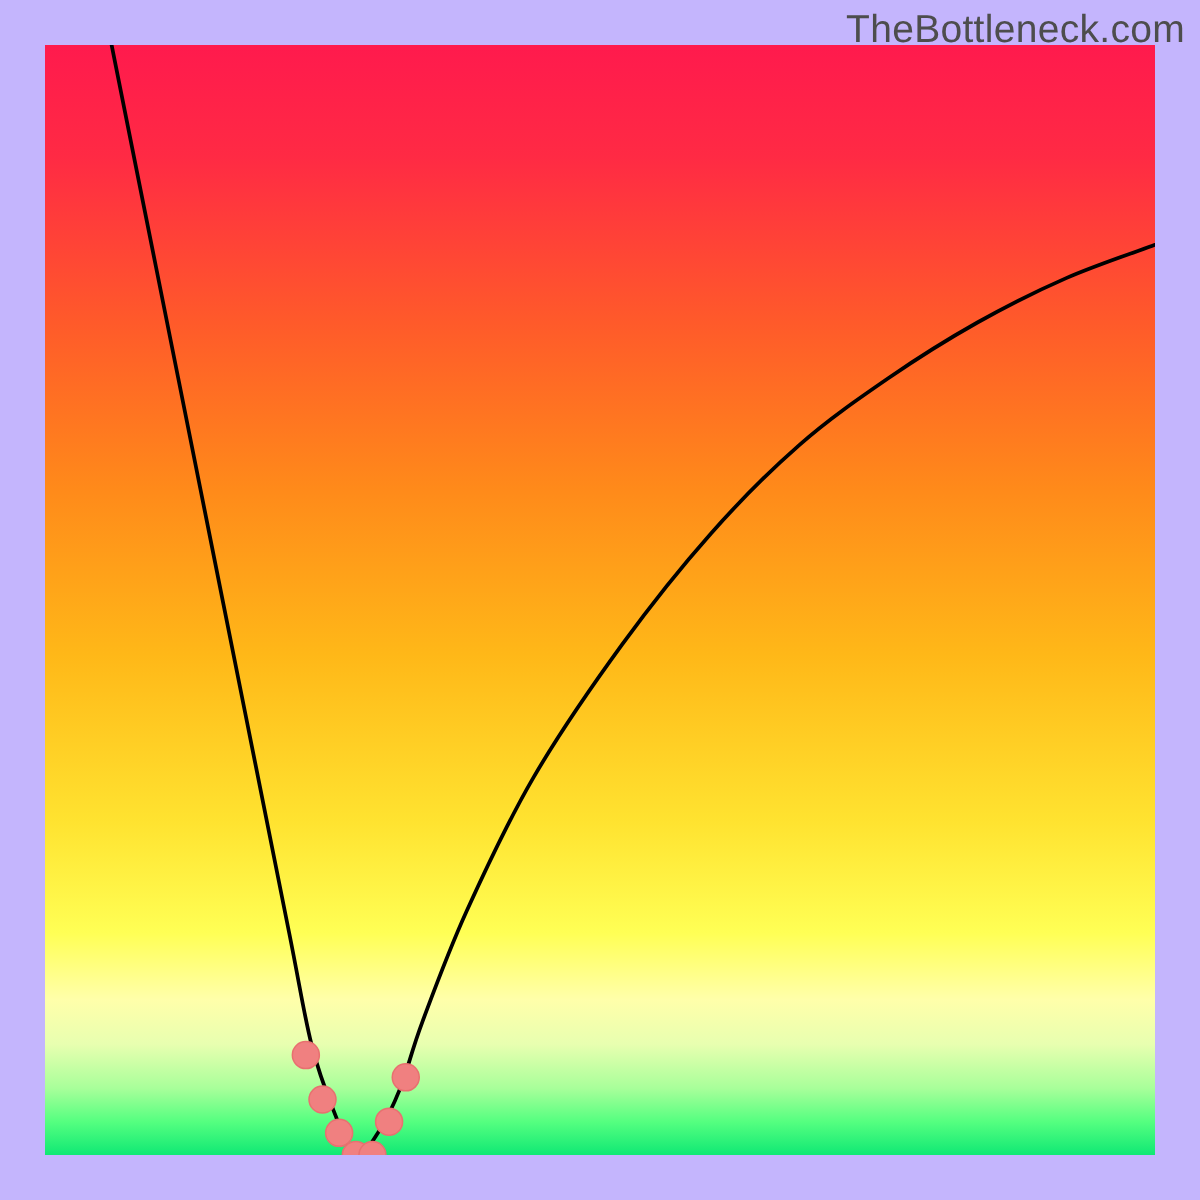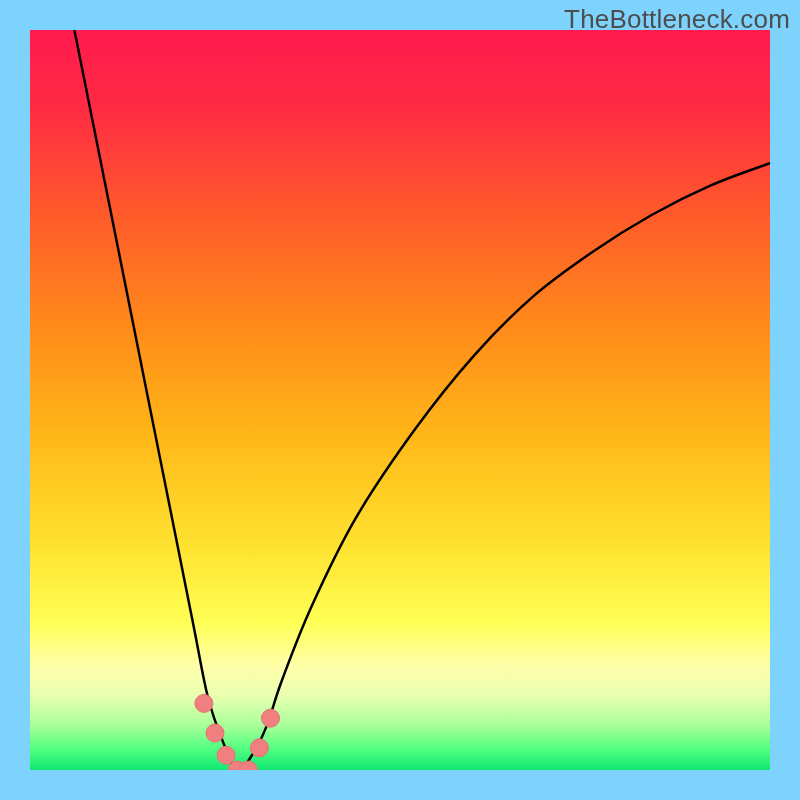--- a/index.html
+++ b/index.html
@@ -9,21 +9,21 @@
     height: 800px;
     overflow: hidden;
     background: #000;
     font-family: Arial, Helvetica, sans-serif;
   }
   .frame {
     position: absolute;
     top: 0; left: 0;
     width: 800px;
     height: 800px;
-    background: #7dd3fc;
+    background: #c4b5fd;
   }
   .plot {
     position: absolute;
     top: 30px;
     left: 30px;
     width: 740px;
     height: 740px;
     overflow: hidden;
   }
   .gradient {

